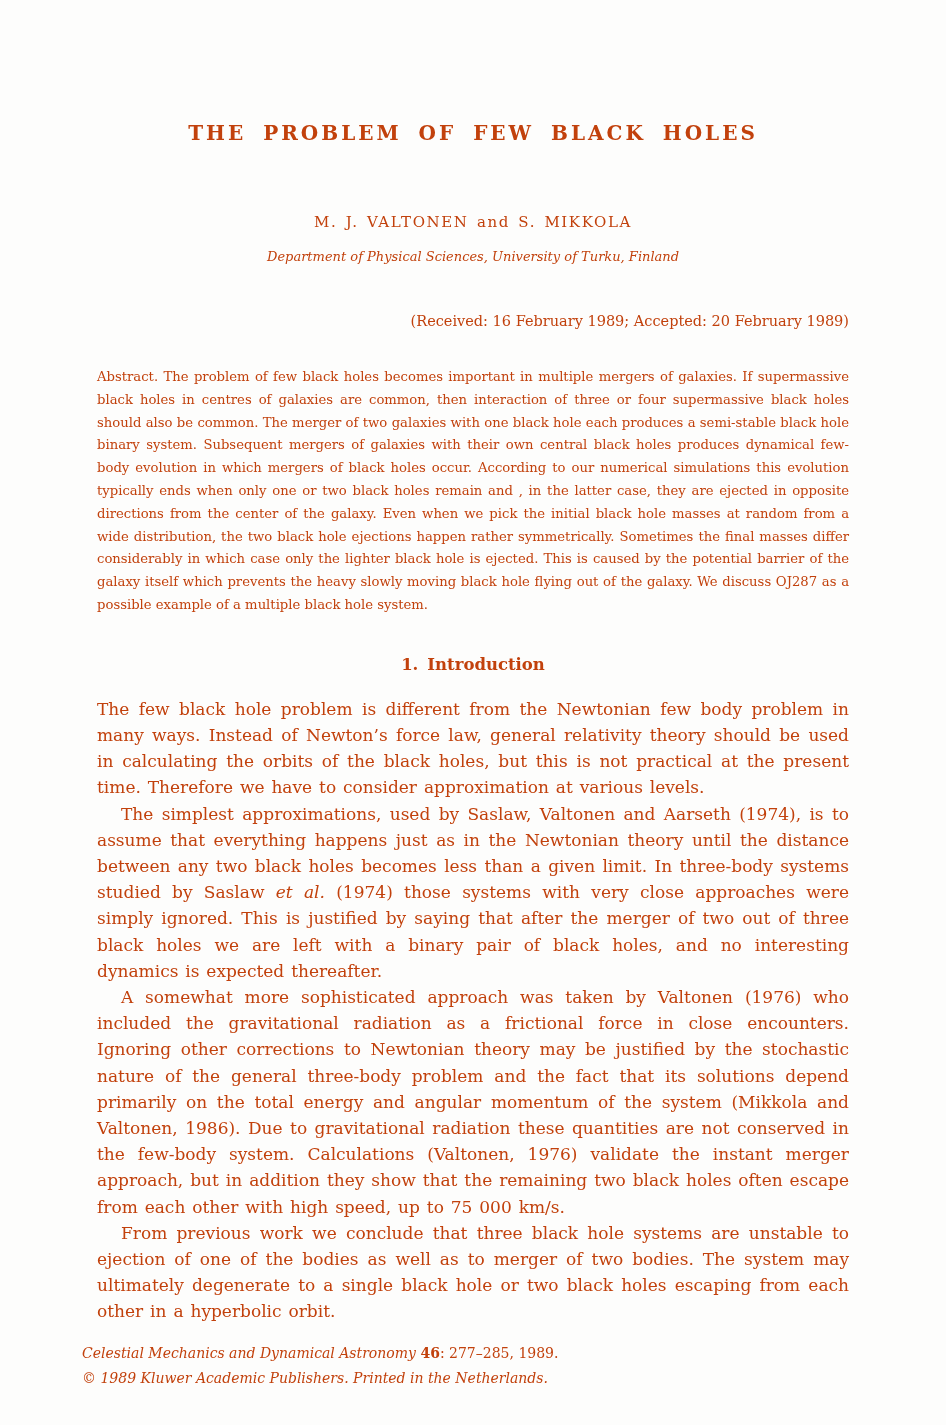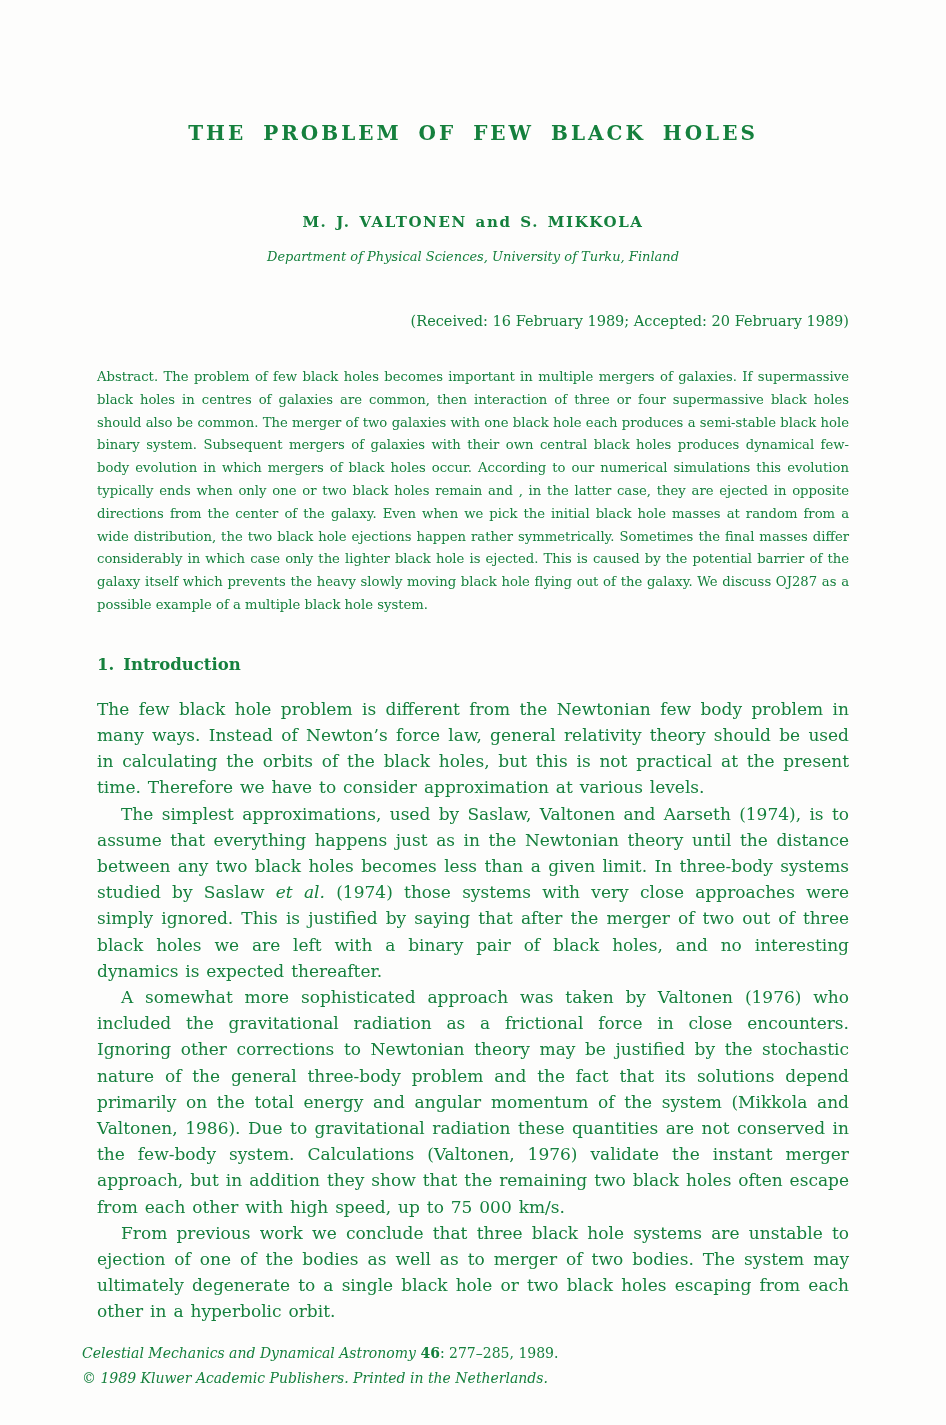--- a/index.html
+++ b/index.html
@@ -6,21 +6,21 @@
     margin: 0;
     padding: 0;
     background: #e8e8e8;
   }
   .page {
     position: relative;
     width: 946px;
     height: 1425px;
     margin: 0 auto;
     background: #fdfdfc;
-    color: #15803d;
+    color: #c2410c;
     font-family: "DejaVu Serif", "Liberation Serif", serif;
     overflow: hidden;
     box-sizing: border-box;
   }
   .content {
     padding: 0 97px;
   }
   .paper-title {
     margin: 0;
     padding-top: 121px;
@@ -31,21 +31,20 @@
     word-spacing: 7px;
     line-height: 24px;
   }
   .authors {
     margin-top: 68px;
     text-align: center;
     font-size: 15px;
     letter-spacing: 1.6px;
     word-spacing: 2px;
     line-height: 18px;
-    font-weight: bold;
   }
   .affiliation {
     margin-top: 17px;
     text-align: center;
     font-style: italic;
     font-size: 13px;
     line-height: 18px;
   }
   .received {
     margin-top: 46px;
@@ -57,21 +56,21 @@
     margin: 36px 0 0 0;
     font-size: 13.2px;
     line-height: 22.8px;
     text-align: justify;
   }
   .abstract .abstract-label {
     font-weight: normal;
   }
   .section-heading {
     margin: 38px 0 0 0;
-    text-align: left;
+    text-align: center;
     font-size: 16.5px;
     font-weight: bold;
     line-height: 20px;
   }
   .section-heading .section-number {
     margin-right: 9px;
   }
   .bodytext {
     margin: 0;
     font-size: 17px;

